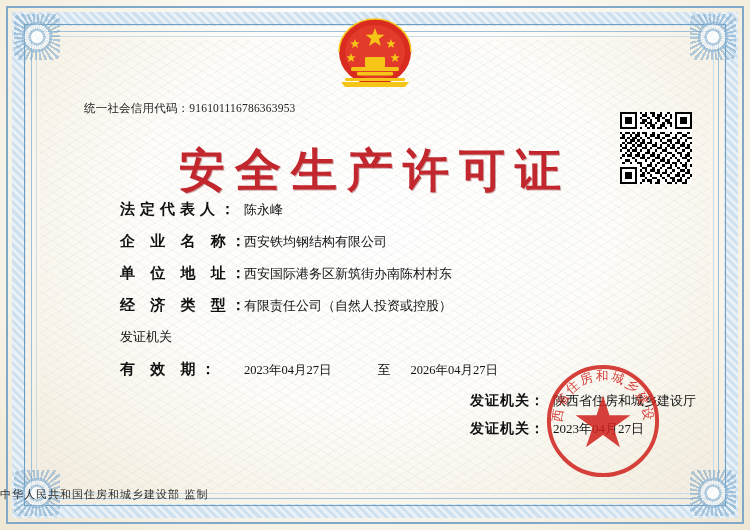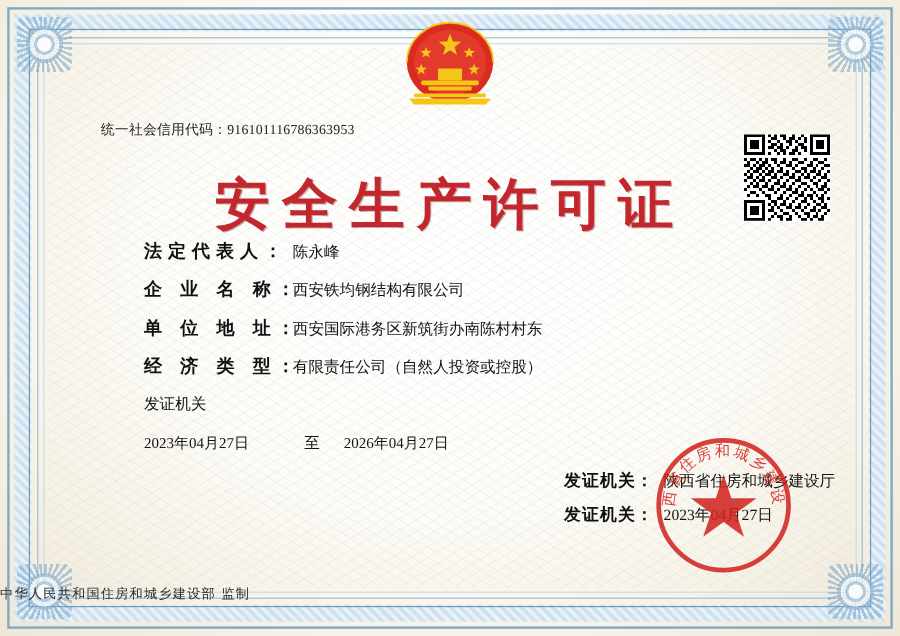--- a/index.html
+++ b/index.html
@@ -527,20 +527,21 @@
       <span class="value">西安国际港务区新筑街办南陈村村东</span>
     </div>
     <div class="row">
       <span class="label"><span>经 济 类 型</span><span>：</span></span>
       <span class="value">有限责任公司（自然人投资或控股）</span>
     </div>
     <div class="row">
       <span class="value">发证机关</span>
     </div>
     <div class="row valid">
+      <span class="label"><span>有 效 期</span><span>：</span></span>
       <span class="value">2023年04月27日</span>
       <span class="sep">至</span>
       <span class="value">2026年04月27日</span>
     </div>
   </div>
 
   <div class="issuer">
     <div class="line">
       <span class="ilabel">发证机关：</span>
       <span class="ivalue">陕西省住房和城乡建设厅</span>

